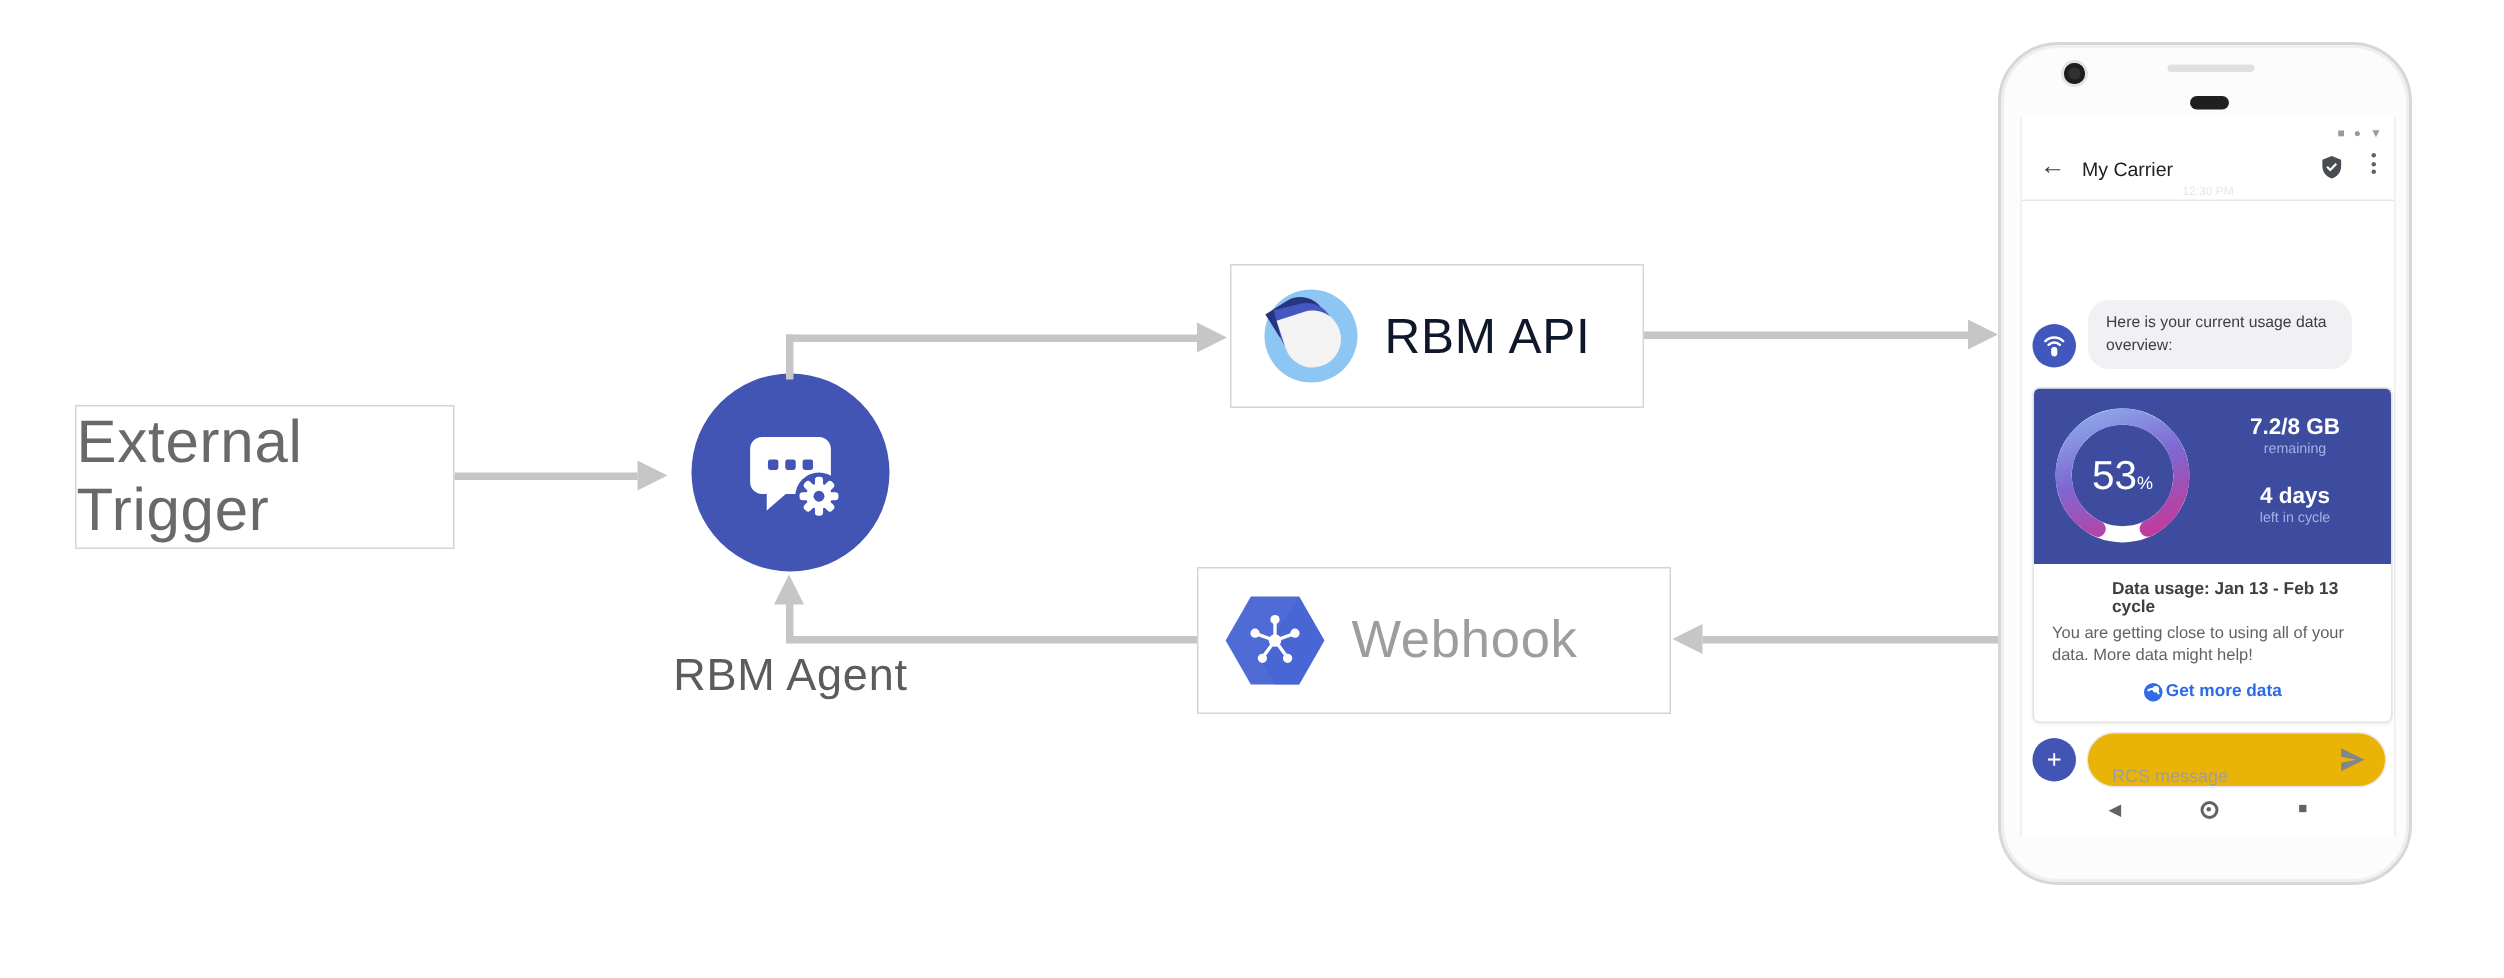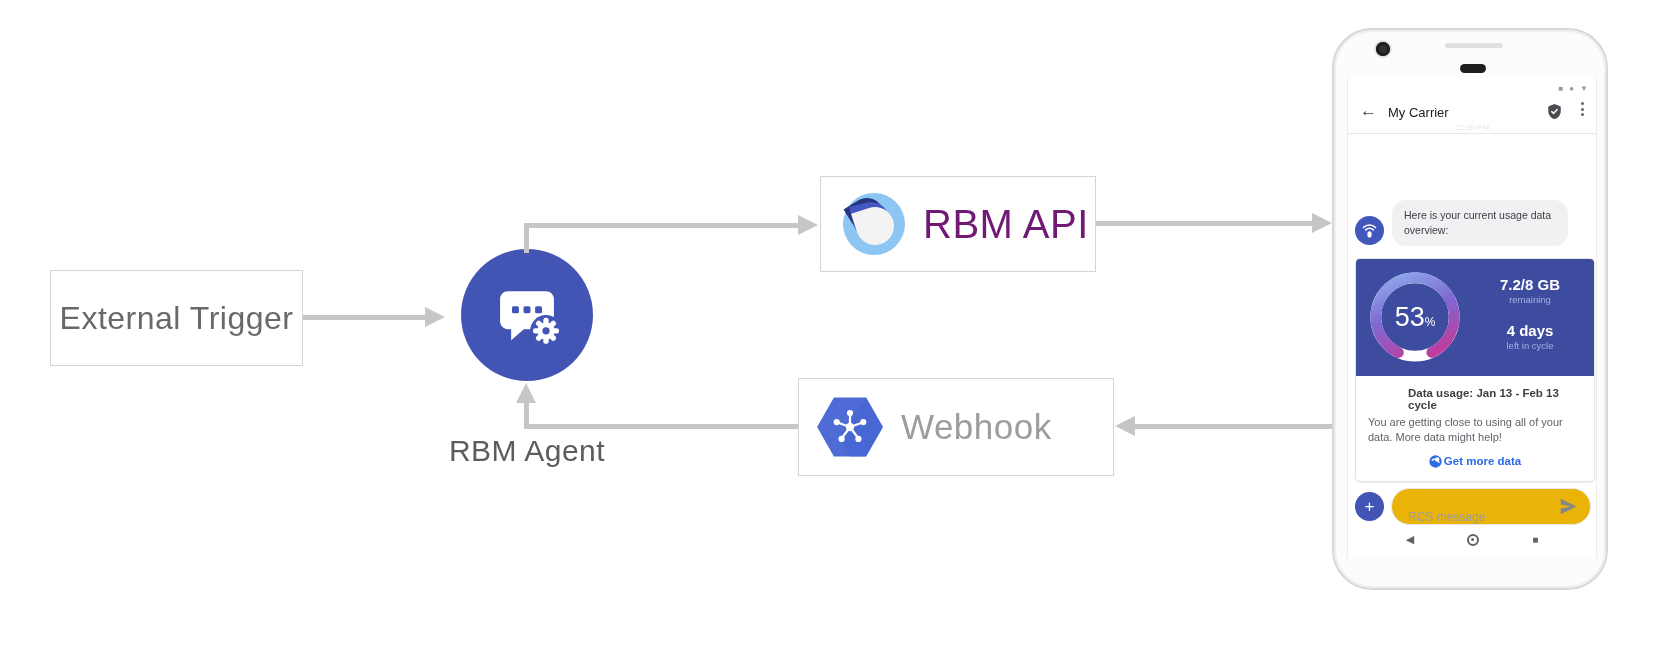--- a/index.html
+++ b/index.html
@@ -3,24 +3,24 @@
 <meta charset="utf-8">
 <style>
   * { margin:0; padding:0; box-sizing:border-box; }
   html,body { background:#fff; }
   body { font-family:"Liberation Sans", sans-serif; }
   .canvas { position:relative; width:1669px; height:652px; background:#fff; overflow:hidden; }
 
   
   .node-box { position:absolute; background:#fff; border:1px solid #d5d5d5; display:flex; align-items:center; }
   .ext-box { left:50px; top:270px; width:253px; height:96px; justify-content:center; }
-  .ext-box .lbl { font-size:32px; color:#696969; letter-spacing:.5px; }
+  .ext-box .lbl { font-size:40px; color:#696969; letter-spacing:.5px; }
 
   .api-box { left:820px; top:176px; width:276px; height:96px; padding-left:22px; }
-  .api-box .lbl { font-size:40px; color:#701a75; margin-left:18px; letter-spacing:.5px; }
+  .api-box .lbl { font-size:33px; color:#0f172a; margin-left:18px; letter-spacing:.5px; }
 
   .wh-box { left:798px; top:378px; width:316px; height:98px; padding-left:16px; }
   .wh-box .lbl { font-size:35px; color:#9d9d9d; margin-left:16px; letter-spacing:.5px; }
 
   .agent-circle { position:absolute; left:461px; top:249px; width:132px; height:132px; border-radius:50%;
                   background:#4355b4; display:flex; align-items:center; justify-content:center; }
   .agent-label { position:absolute; left:412px; top:434px; width:230px; text-align:center;
                  font-size:30px; color:#5c5c5c; letter-spacing:.5px; }
 
   

